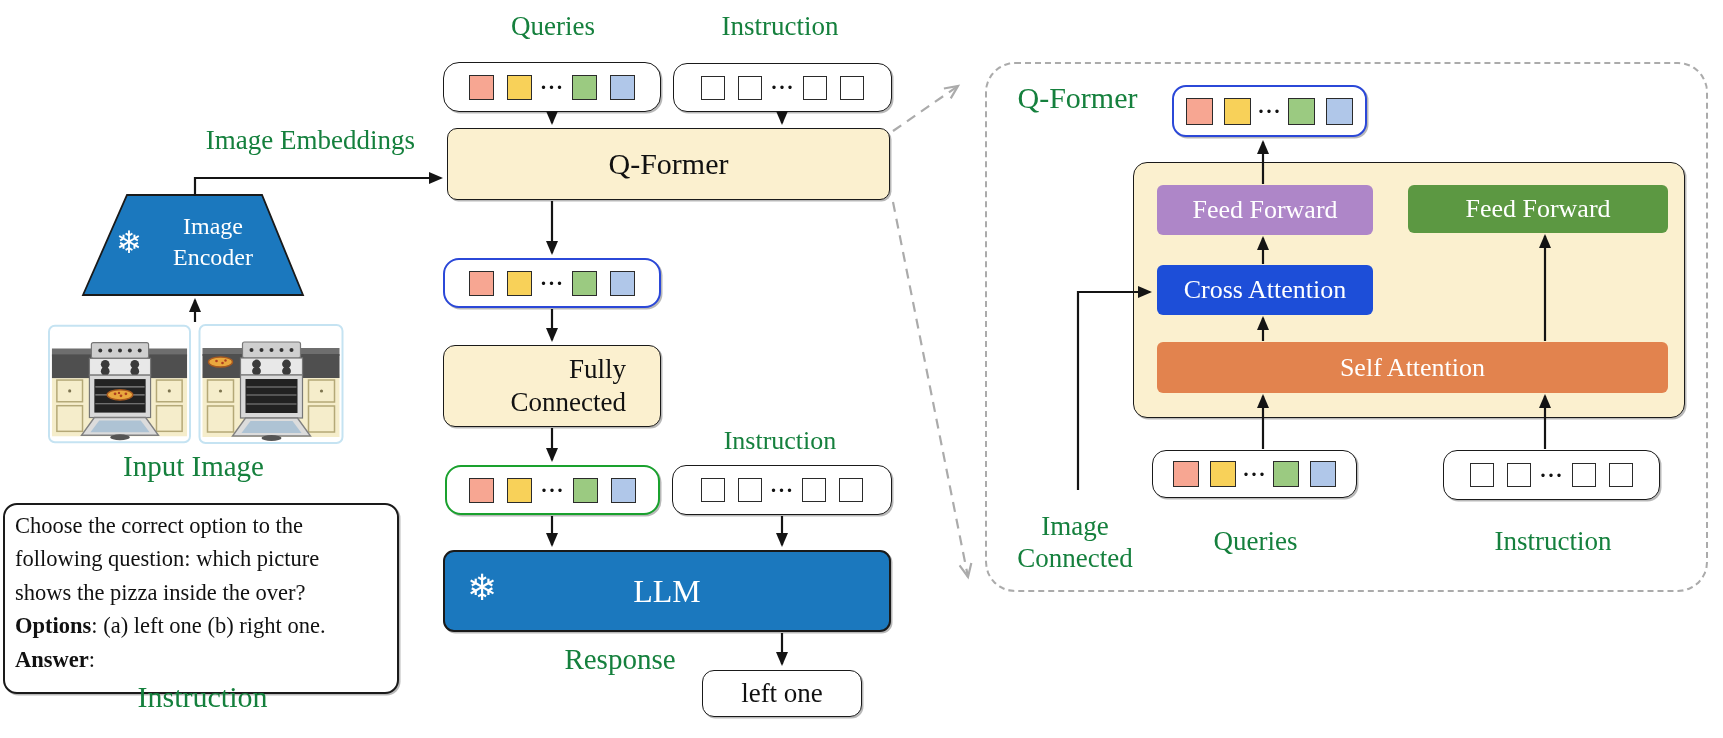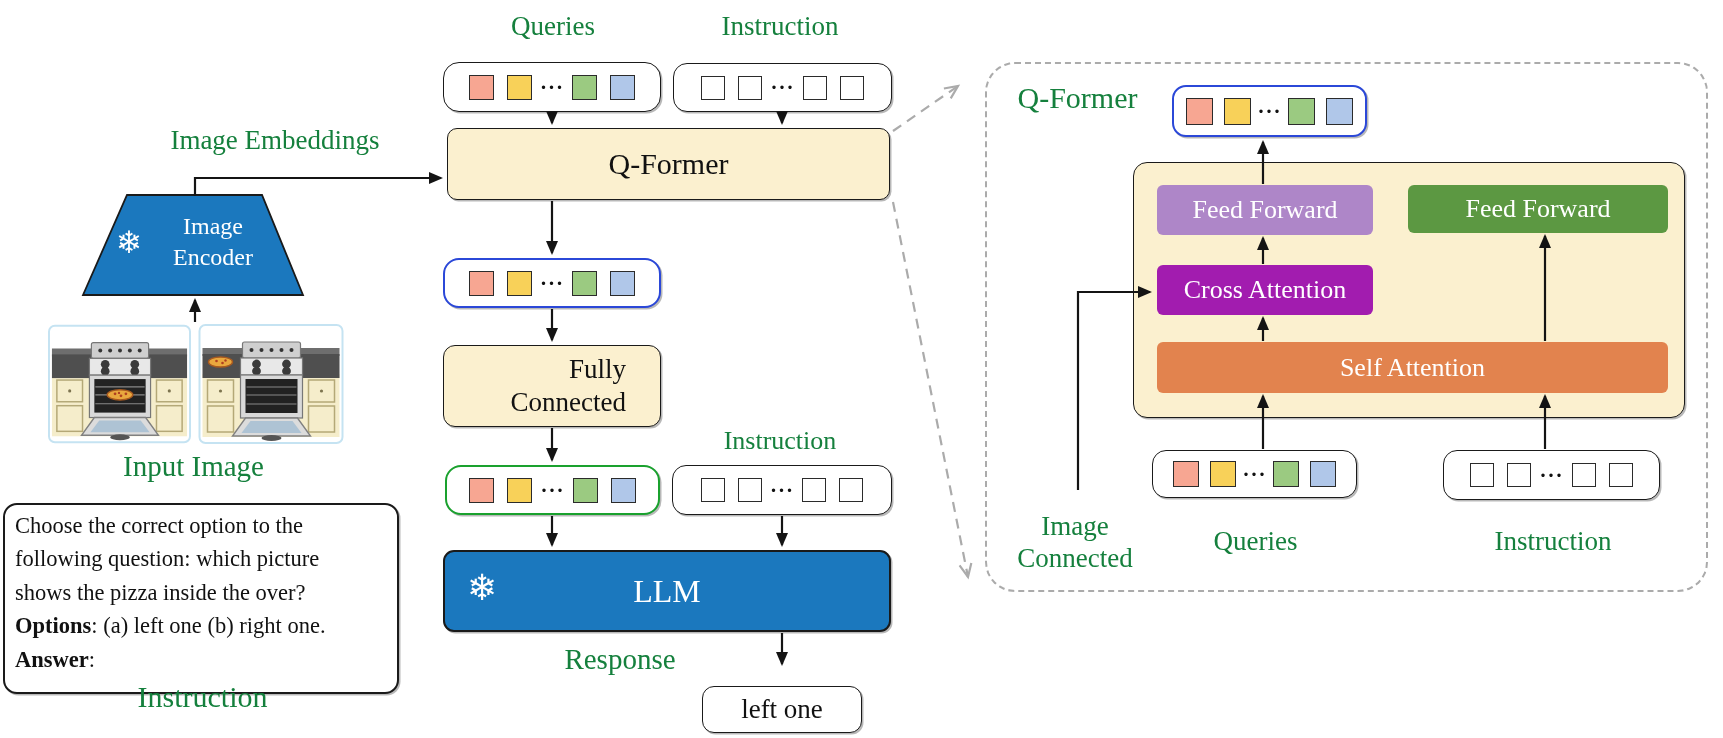--- a/index.html
+++ b/index.html
@@ -20,21 +20,21 @@
   #arrow-layer{z-index:30;}
   .panel-dashed{position:absolute; border:2.5px dashed #ABABAB; border-radius:30px; box-sizing:border-box; background:transparent;}
   .instr-text{font-size:22.5px; line-height:33.4px; color:#111;}
   .instr-text b{font-weight:bold;}
 </style>
 </head>
 <body>
 
 <div id="canvas">
 
-  <div class="lbl" style="left:135px; top:126px; width:280px; font-size:27px;">Image Embeddings</div>
+  <div class="lbl" style="left:135px; top:126px; width:280px; font-size:27px;text-align:right;">Image Embeddings</div>
 
   <svg class="layer" style="left:70px; top:185px;" width="245" height="115">
     <polygon points="57,10 192,10 233,110 13,110" stroke="#1a1a1a" stroke-width="1.8" fill="#1B78BE"></polygon>
   </svg>
   <div style="position:absolute; left:116px; top:224px; font-size:31px; color:#fff; z-index:5;">❄</div>
   <div class="lbl whitetext" style="left:152px; top:211px; width:122px; font-size:24px; font-weight:normal; line-height:31px; z-index:5;">Image Encoder</div>
 
   <svg class="layer" style="left:48px; top:324px;" width="143" height="120" viewBox="0 0 145 120">
     <rect x="1" y="1" width="143" height="118" rx="6" fill="#ffffff" stroke="#C5E3F2" stroke-width="2"></rect>
     <rect x="4" y="50" width="137" height="63" fill="#F5EDCB"></rect>
@@ -181,21 +181,21 @@
         <span class="sq" style="background: rgb(255, 255, 255);"></span>
       </div>
   </div>
 
   <div class="box" style="left: 443px; top: 550px; width: 448px; height: 82px; border-radius: 11px; border-width: 2px; background: rgb(27, 120, 190);">
     <span style="position:absolute; left:22px; top:15px; font-size:36px; color:#fff;">❄</span>
     <div class="boxtext whitetext" style="font-size:32px;">LLM</div>
   </div>
 
   <div class="lbl" style="left:545px; top:644px; width:150px; font-size:29px;">Response</div>
-  <div class="box" style="left:702px; top:670px; width:160px; height:47px; border-radius:12px;margin-top:16px;">
+  <div class="box" style="left:702px; top:670px; width:160px; height:47px; border-radius:12px;">
     <div class="boxtext" style="font-size:27px;">left one</div>
   </div>
 
   <div class="panel-dashed" style="left:985px; top:62px; width:723px; height:530px;"></div>
 
   <div class="lbl" style="left:995px; top:82px; width:165px; font-size:30px;">Q-Former</div>
 
   <div class="box" style="left: 1172px; top: 85px; width: 195px; height: 52px; border-radius: 14px; border-width: 2.4px; border-color: rgb(43, 72, 216);">
     <div class="tokens" style="--sq:27px; gap:11px;">
         <span class="sq" style="background: rgb(247, 166, 146);"></span>
@@ -207,21 +207,21 @@
   </div>
 
   <div class="box" style="left: 1133px; top: 162px; width: 552px; height: 256px; border-radius: 14px; background: rgb(251, 240, 207);"></div>
 
   <div class="box" style="left: 1157px; top: 185px; width: 216px; height: 50px; border-radius: 6px; border: none; box-shadow: none; background: rgb(174, 134, 200);">
     <div class="boxtext whitetext" style="font-size:26px;">Feed Forward</div>
   </div>
   <div class="box" style="left: 1408px; top: 185px; width: 260px; height: 48px; border-radius: 6px; border: none; box-shadow: none; background: rgb(92, 152, 66);">
     <div class="boxtext whitetext" style="font-size:26px;">Feed Forward</div>
   </div>
-  <div class="box" style="left: 1157px; top: 265px; width: 216px; height: 50px; border-radius: 6px; border: none; box-shadow: none; background: #a21caf;">
+  <div class="box" style="left: 1157px; top: 265px; width: 216px; height: 50px; border-radius: 6px; border: none; box-shadow: none; background: #1d4ed8;">
     <div class="boxtext whitetext" style="font-size:26px;">Cross Attention</div>
   </div>
   <div class="box" style="left: 1157px; top: 342px; width: 511px; height: 51px; border-radius: 6px; border: none; box-shadow: none; background: rgb(226, 131, 78);">
     <div class="boxtext whitetext" style="font-size:26px;">Self Attention</div>
   </div>
 
   <div class="box" style="left:1152px; top:450px; width:205px; height:48px; border-radius:14px;">
     <div class="tokens" style="--sq:26px; gap:11px;">
         <span class="sq" style="background: rgb(247, 166, 146);"></span>
         <span class="sq" style="background: rgb(248, 209, 89);"></span>

